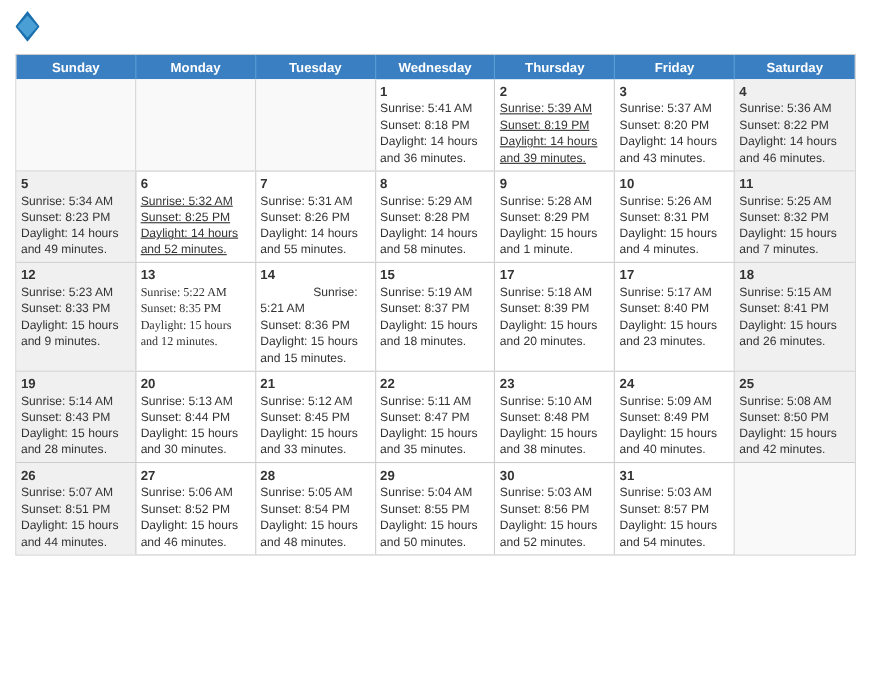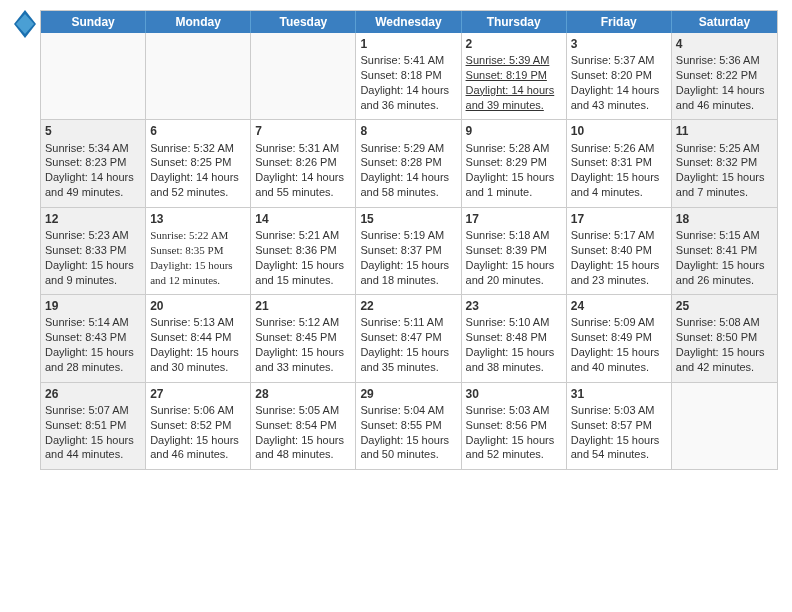--- a/index.html
+++ b/index.html
@@ -8,21 +8,21 @@
       background: #fff;
       width: 792px;
       height: 612px;
       overflow: hidden;
     }
     .page {
       width: 792px;
       height: 480px;
       padding: 10px 14px;
       display: flex;
-      flex-direction: row;
+      flex-direction: column;
     }
     .header {
       display: flex;
       justify-content: space-between;
       align-items: flex-start;
       margin-bottom: 6px;
     }
     .logo {
       display: flex;
       align-items: center;
@@ -148,21 +148,21 @@
           <div class="cal-cell shaded"><span class="day-num">4</span><span class="cell-text" style="white-space: pre-line;">Sunrise: 5:36 AM
 Sunset: 8:22 PM
 Daylight: 14 hours
 and 46 minutes.</span></div>
         </div>
         <div class="cal-row">
           <div class="cal-cell shaded"><span class="day-num">5</span><span class="cell-text" style="white-space: pre-line;">Sunrise: 5:34 AM
 Sunset: 8:23 PM
 Daylight: 14 hours
 and 49 minutes.</span></div>
-          <div class="cal-cell"><span class="day-num">6</span><span class="cell-text" style="white-space: pre-line;">Sunrise: 5:32 AM
+          <div class="cal-cell"><span class="day-num">6</span><span class="cell-text" style="white-space: pre-line; text-decoration: underline;">Sunrise: 5:32 AM
 Sunset: 8:25 PM
 Daylight: 14 hours
 and 52 minutes.</span></div>
           <div class="cal-cell"><span class="day-num">7</span><span class="cell-text" style="white-space: pre-line; margin-top: 32px;">Sunrise: 5:31 AM
 Sunset: 8:26 PM
 Daylight: 14 hours
 and 55 minutes.</span></div>
           <div class="cal-cell"><span class="day-num">8</span><span class="cell-text" style="white-space: pre-line;">Sunrise: 5:29 AM
 Sunset: 8:28 PM
 Daylight: 14 hours
@@ -182,21 +182,21 @@
         </div>
         <div class="cal-row">
           <div class="cal-cell shaded"><span class="day-num">12</span><span class="cell-text" style="white-space: pre-line;">Sunrise: 5:23 AM
 Sunset: 8:33 PM
 Daylight: 15 hours
 and 9 minutes.</span></div>
           <div class="cal-cell"><span class="day-num">13</span><span class="cell-text" style="white-space: pre-line; font-family: Liberation Serif, serif;">Sunrise: 5:22 AM
 Sunset: 8:35 PM
 Daylight: 15 hours
 and 12 minutes.</span></div>
-          <div class="cal-cell"><span class="day-num">14</span><span class="cell-text" style="white-space: pre-line;">Sunrise: 5:21 AM
+          <div class="cal-cell"><span class="day-num">14</span><span class="cell-text" style="white-space: pre-line; margin-left: 48px;">Sunrise: 5:21 AM
 Sunset: 8:36 PM
 Daylight: 15 hours
 and 15 minutes.</span></div>
           <div class="cal-cell"><span class="day-num">15</span><span class="cell-text" style="white-space: pre-line;">Sunrise: 5:19 AM
 Sunset: 8:37 PM
 Daylight: 15 hours
 and 18 minutes.</span></div>
           <div class="cal-cell"><span class="day-num">17</span><span class="cell-text" style="white-space: pre-line;">Sunrise: 5:18 AM
 Sunset: 8:39 PM
 Daylight: 15 hours

